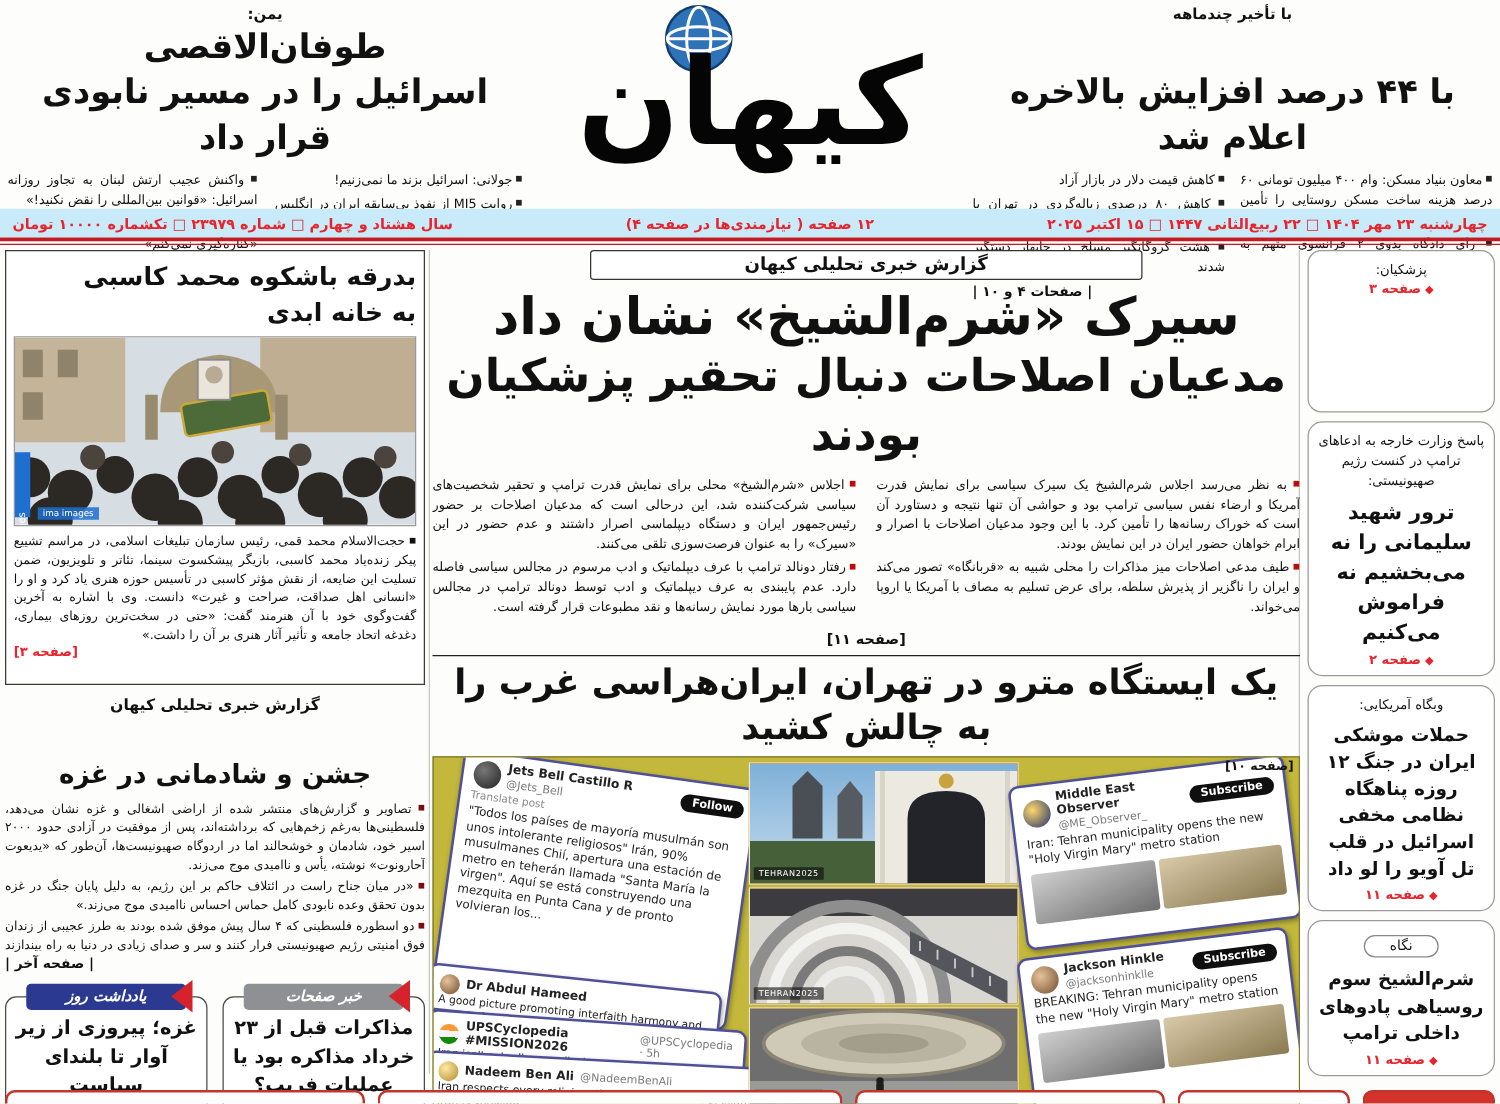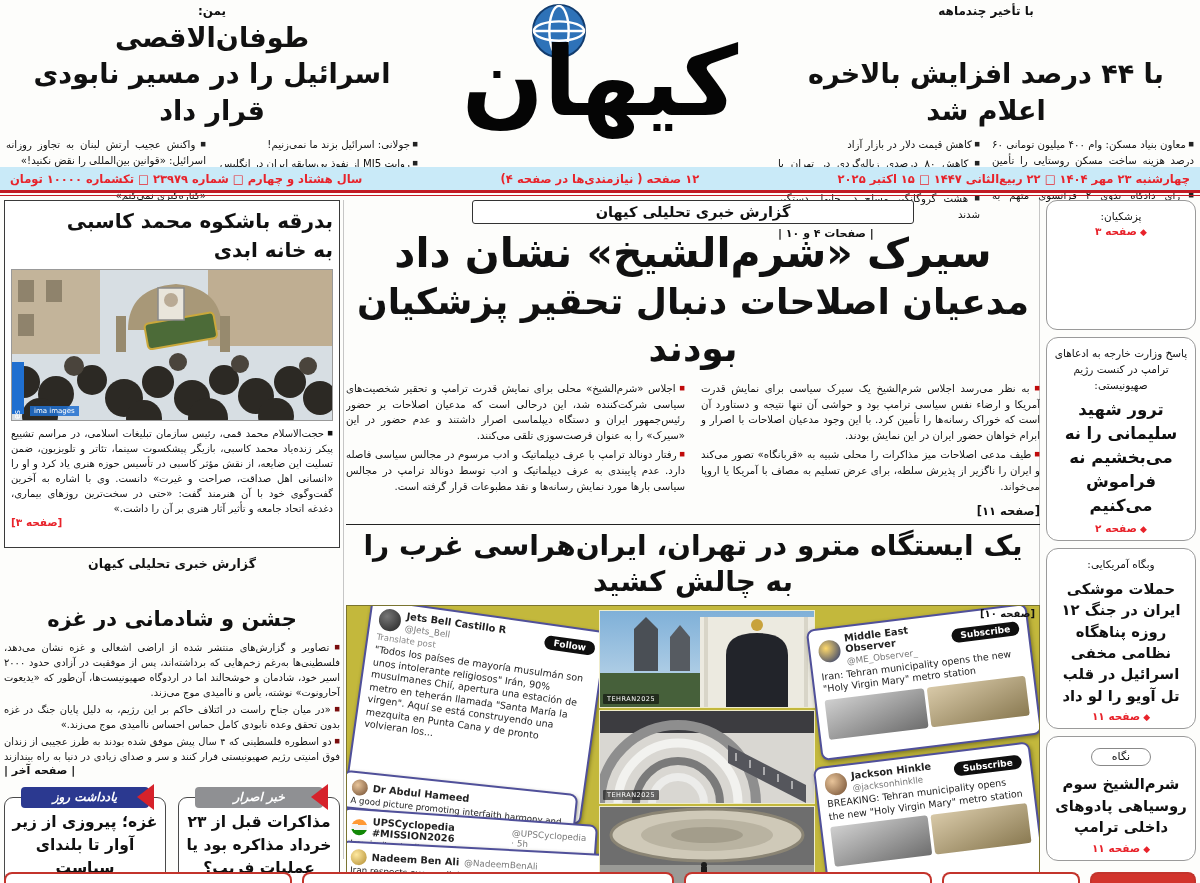--- a/index.html
+++ b/index.html
@@ -67,21 +67,21 @@
   .centercol{position:absolute;left:346px;top:200px;width:694px;}
   .m-kicker{width:440px;margin:0 auto;border:1px solid #333;border-radius:3px;text-align:center;
             font-size:14.5px;font-weight:bold;padding:3px 0;background:#fff;}
   .m-h1{font-size:41px;font-weight:900;text-align:center;margin-top:4px;line-height:1.25;letter-spacing:-1px;}
   .m-h2{font-size:36px;font-weight:900;text-align:center;line-height:1.3;letter-spacing:-1px;}
   .m-lead{display:flex;gap:16px;margin-top:8px;font-size:10.2px;line-height:1.55;text-align:justify;
           height:122px;overflow:hidden;}
   .m-lead .col{flex:1;}
   .m-lead p{margin:0 0 3px;}
   .m-lead p::before{content:"◼ ";font-size:7px;vertical-align:2px;color:#c00a0a;}
-  .m-pref{text-align:right;font-weight:bold;font-size:11.5px;margin-top:1px;}
+  .m-pref{text-align:center;font-weight:bold;font-size:11.5px;margin-top:1px;}
   .m-hr{border:none;border-top:1.5px solid #222;margin:6px 0 3px;}
   .metro-h{font-size:28px;font-weight:900;text-align:center;line-height:1.3;margin:2px 0 4px;letter-spacing:-.5px;}
   
   .collage{position:relative;height:340px;background:#c3b83c;border:1px solid #7a7430;
            box-sizing:border-box;overflow:hidden;}
   .metro-pref{position:absolute;top:2px;right:4px;font-size:10px;font-weight:bold;color:#111;z-index:7;}
   .tw{position:absolute;background:#fff;border:2px solid #50509a;border-radius:8px;padding:6px 8px;
       direction:ltr;text-align:left;font-size:9.5px;color:#222;box-shadow:1px 2px 4px rgba(40,40,0,.45);
       overflow:hidden;box-sizing:border-box;}
   .trow{display:flex;align-items:center;gap:5px;margin-bottom:2px;}
@@ -412,21 +412,21 @@
       <div class="g-bullets">
         <div>تصاویر و گزارش‌های منتشر شده از اراضی اشغالی و غزه نشان می‌دهد، فلسطینی‌ها به‌رغم زخم‌هایی که برداشته‌اند، پس از موفقیت در آزادی حدود ۲۰۰۰ اسیر خود، شادمان و خوشحالند اما در اردوگاه صهیونیست‌ها، آن‌طور که «یدیعوت آحارونوت» نوشته، یأس و ناامیدی موج می‌زند.</div>
         <div>«در میان جناح راست در ائتلاف حاکم بر این رژیم، به دلیل پایان جنگ در غزه بدون تحقق وعده نابودی کامل حماس احساس ناامیدی موج می‌زند.»</div>
         <div>دو اسطوره فلسطینی که ۴ سال پیش موفق شده بودند به طرز عجیبی از زندان فوق امنیتی رژیم صهیونیستی فرار کنند و سر و صدای زیادی در دنیا به راه بیندازند - و پس از مدتی دوباره دستگیر شدند - جزو اسرای آزاد شده‌اند.</div>
       </div>
       <div class="g-pref">| صفحه آخر |</div>
     </article>
 
     <div class="badge-row">
       <div class="bbox">
-        <div class="badge gray">خبر اصرار</div>
+        <div class="badge gray">خبر صفحات</div>
         <div class="bb-head">مذاکرات قبل از ۲۳ خرداد مذاکره بود یا عملیات فریب؟</div>
 
       </div>
       <div class="bbox">
         <div class="badge blue">یادداشت روز</div>
         <div class="bb-head">غزه؛ پیروزی از زیر آوار تا بلندای سیاست</div>
 
       </div>
     </div>
   </section>

